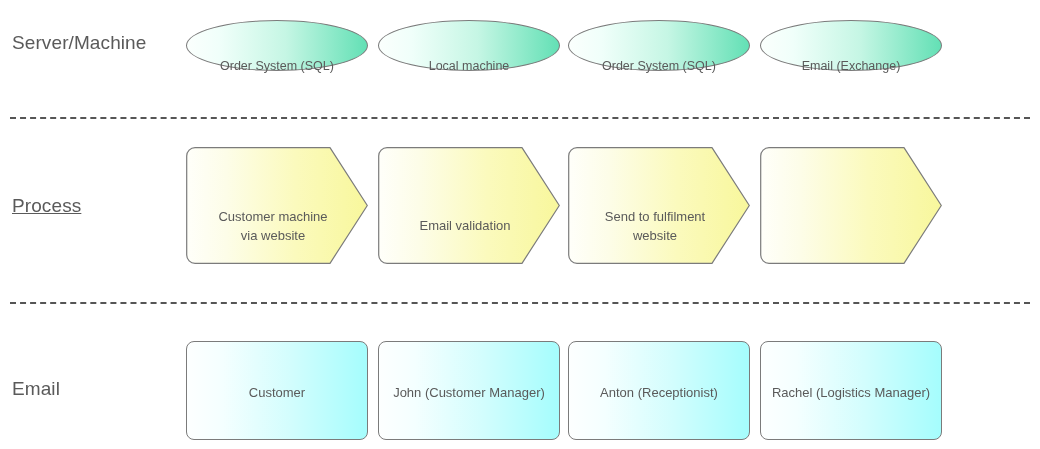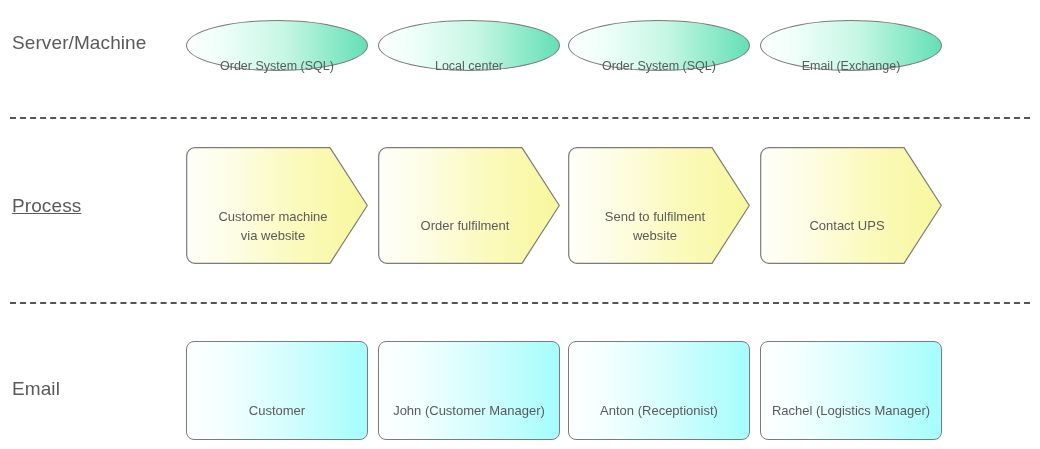--- a/index.html
+++ b/index.html
@@ -130,21 +130,20 @@
   }
   .role-node {
     position: absolute;
     top: 0;
     width: 182px;
     height: 99px;
     border-radius: 8px;
     border: 1px solid #7b7b7b;
     background: linear-gradient(to right, #fdffff 0%, #f4ffff 20%, #d2fdfd 58%, #a5fdfd 100%);
     display: flex;
-    align-items: center;
     justify-content: center;
     box-sizing: border-box;
   }
   .role-node .node-text { padding: 0 8px; }
 
   
   .col0 { left: 0px; }
   .col1 { left: 192px; }
   .col2 { left: 382px; }
   .col3 { left: 574px; }
@@ -163,21 +162,21 @@
   <div class="lane-divider d1"></div>
   <div class="lane-divider d2"></div>
 
   <div class="server-row">
 
     <div class="server-node col0">
       <span class="node-text">Order System (SQL)</span>
     </div>
 
     <div class="server-node col1">
-      <span class="node-text">Local center</span>
+      <span class="node-text">Local machine</span>
     </div>
 
     <div class="server-node col2">
       <span class="node-text">Order System (SQL)</span>
     </div>
 
     <div class="server-node col3">
       <span class="node-text">Email (Exchange)</span>
     </div>
   </div>
@@ -206,21 +205,21 @@
           <linearGradient id="gYellow1" x1="0" y1="0" x2="1" y2="0">
             <stop offset="0%" stop-color="#fffffa"></stop>
             <stop offset="22%" stop-color="#fdfde8"></stop>
             <stop offset="60%" stop-color="#fbfabd"></stop>
             <stop offset="100%" stop-color="#f8f79c"></stop>
           </linearGradient>
         </defs>
         <path d="M 9,0.7 L 144,0.7 L 181.3,58.5 L 144,116.3 L 9,116.3
                  A 8.3,8.3 0 0 1 0.7,108 L 0.7,9 A 8.3,8.3 0 0 1 9,0.7 Z" fill="url(#gYellow1)" stroke="#7b7b7b" stroke-width="1.2" stroke-linejoin="round"></path>
       </svg>
-      <span class="node-text">Order fulfilment</span>
+      <span class="node-text">Email validation</span>
     </div>
 
     <div class="process-node col2">
       <svg class="chev-svg" viewBox="0 0 182 117" preserveAspectRatio="none">
         <defs>
           <linearGradient id="gYellow2" x1="0" y1="0" x2="1" y2="0">
             <stop offset="0%" stop-color="#fffffa"></stop>
             <stop offset="22%" stop-color="#fdfde8"></stop>
             <stop offset="60%" stop-color="#fbfabd"></stop>
             <stop offset="100%" stop-color="#f8f79c"></stop>
@@ -238,21 +237,20 @@
           <linearGradient id="gYellow3" x1="0" y1="0" x2="1" y2="0">
             <stop offset="0%" stop-color="#fffffa"></stop>
             <stop offset="22%" stop-color="#fdfde8"></stop>
             <stop offset="60%" stop-color="#fbfabd"></stop>
             <stop offset="100%" stop-color="#f8f79c"></stop>
           </linearGradient>
         </defs>
         <path d="M 9,0.7 L 144,0.7 L 181.3,58.5 L 144,116.3 L 9,116.3
                  A 8.3,8.3 0 0 1 0.7,108 L 0.7,9 A 8.3,8.3 0 0 1 9,0.7 Z" fill="url(#gYellow3)" stroke="#7b7b7b" stroke-width="1.2" stroke-linejoin="round"></path>
       </svg>
-      <span class="node-text">Contact UPS</span>
     </div>
   </div>
 
   <div class="role-row">
 
     <div class="role-node col0">
       <span class="node-text">Customer</span>
     </div>
 
     <div class="role-node col1">

